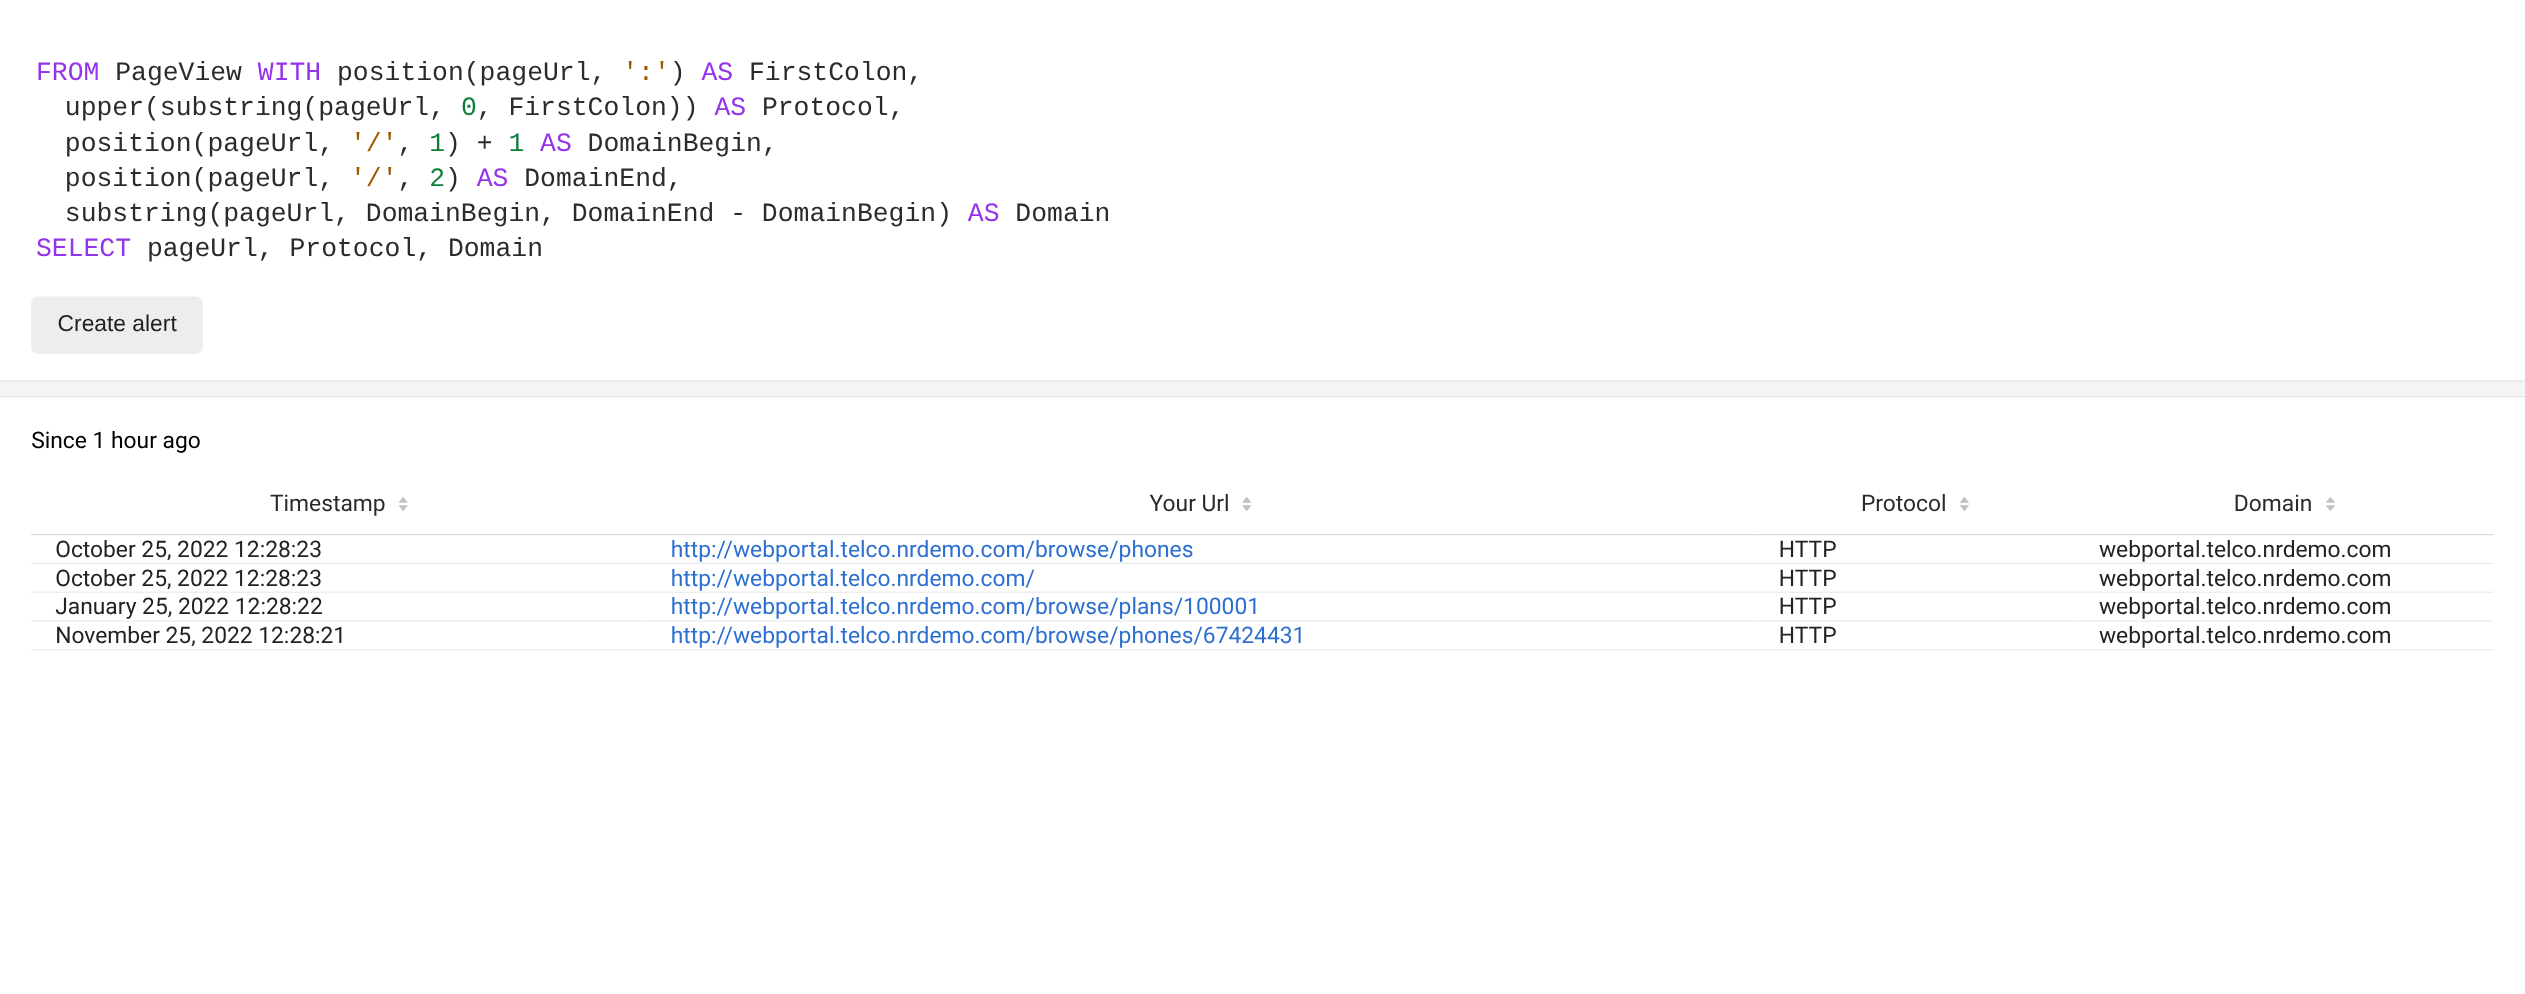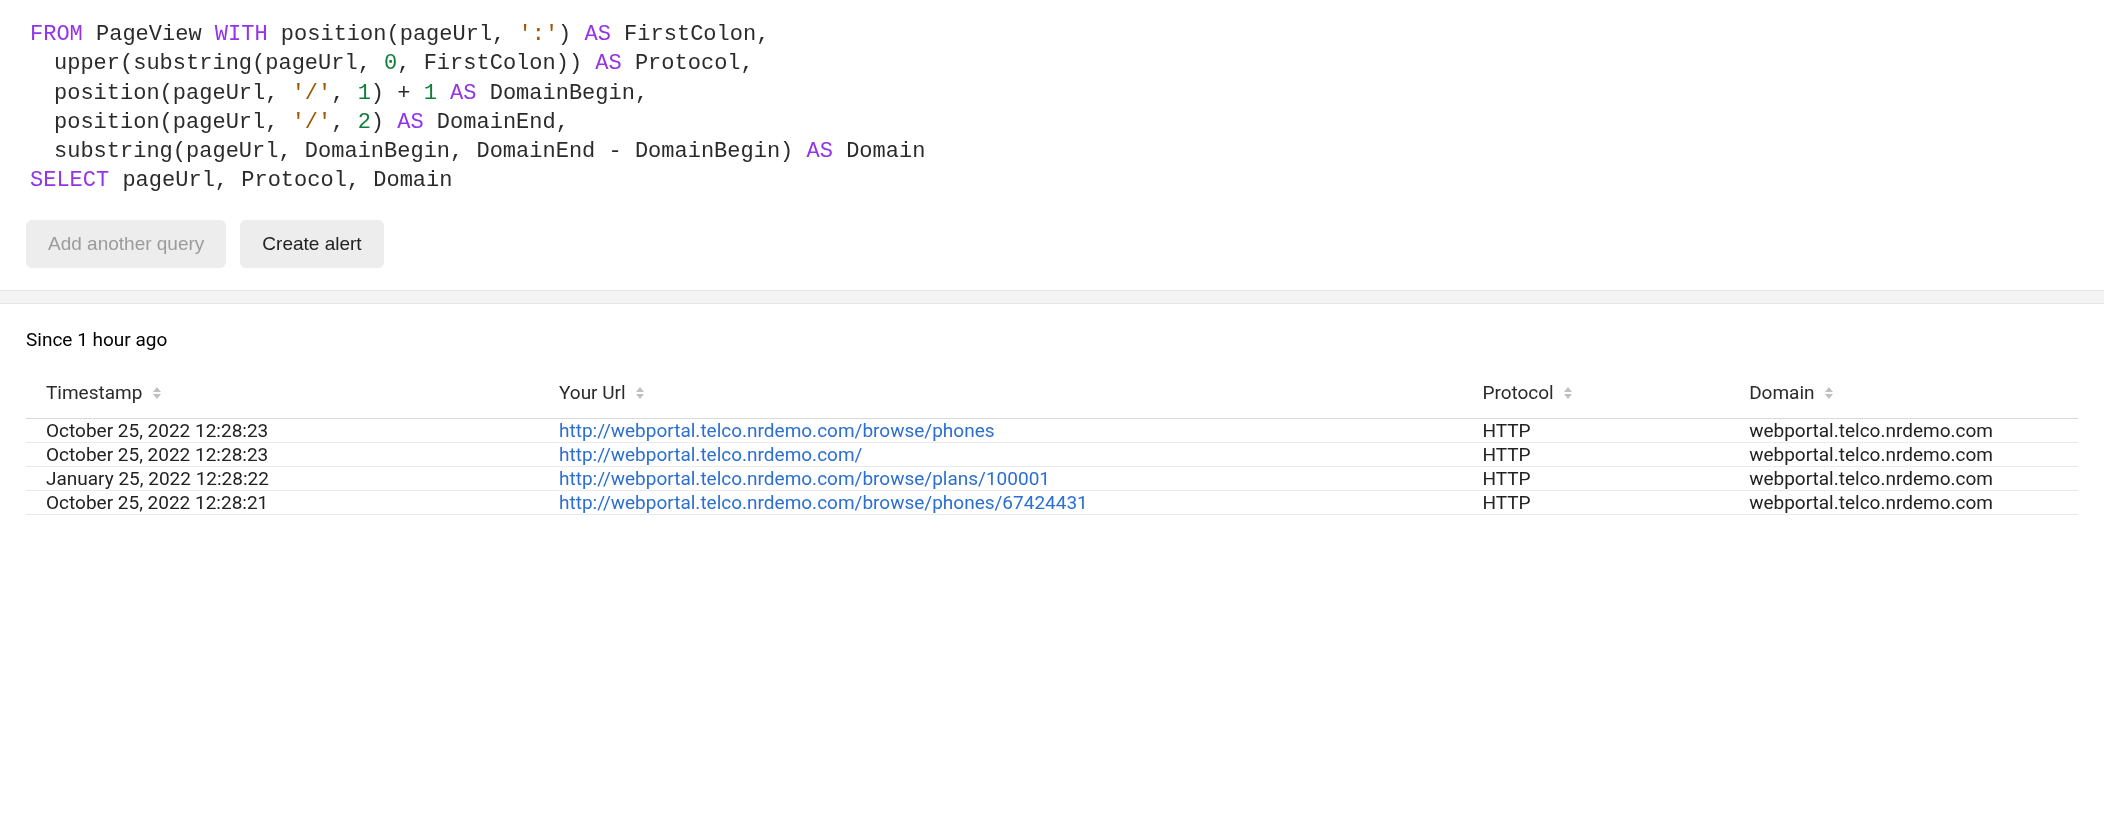--- a/index.html
+++ b/index.html
@@ -9,20 +9,21 @@
     color: #222;
     font-size: 19px;
   }
   .query-editor {
     padding: 20px 30px 10px 30px;
     font-family: "SF Mono", Menlo, Monaco, Consolas, "Liberation Mono", monospace;
     font-size: 22px;
     line-height: 1.33;
     white-space: pre;
     color: #2b2b2b;
+    margin-top: 27px;
   }
   .kw { color: #9333ea; }
   .str { color: #9f5a00; }     
   .num { color: #0d7f3a; }
   .indent { padding-left: 24px; }
 
   .button-row {
     display: flex;
     gap: 14px;
     padding: 14px 26px 22px 26px;
@@ -65,21 +66,21 @@
   }
 
   .results {
     padding: 8px 26px 4px 26px;
   }
   table {
     width: 100%;
     border-collapse: collapse;
   }
   th {
-    text-align: left;
+    text-align: center;
     font-weight: 400;
     color: #2b2b2b;
     padding: 14px 20px 14px 20px;
     border-bottom: 1px solid #d9d9d9;
     font-size: 19px;
   }
   td {
     padding: 0 20px;
     border-bottom: 1px solid #eaeaea;
     font-size: 19px;
@@ -104,21 +105,20 @@
   .col-url { width: 45%; }
   .col-proto { width: 13%; }
   .col-domain { width: 17%; }
 </style>
 </head>
 <body>
 
 <div class="query-editor" id="query-editor"><div><span class="kw">FROM</span><span> PageView </span><span class="kw">WITH</span><span> position(pageUrl, </span><span class="str">':'</span><span>) </span><span class="kw">AS</span><span> FirstColon,</span></div><div class="indent"><span>upper(substring(pageUrl, </span><span class="num">0</span><span>, FirstColon)) </span><span class="kw">AS</span><span> Protocol,</span></div><div class="indent"><span>position(pageUrl, </span><span class="str">'/'</span><span>, </span><span class="num">1</span><span>) + </span><span class="num">1</span><span> </span><span class="kw">AS</span><span> DomainBegin,</span></div><div class="indent"><span>position(pageUrl, </span><span class="str">'/'</span><span>, </span><span class="num">2</span><span>) </span><span class="kw">AS</span><span> DomainEnd,</span></div><div class="indent"><span>substring(pageUrl, DomainBegin, DomainEnd - DomainBegin) </span><span class="kw">AS</span><span> Domain</span></div><div><span class="kw">SELECT</span><span> pageUrl, Protocol, Domain</span></div></div>
 
 <div class="button-row">
-  <button class="btn disabled">Add another query</button>
   <button class="btn">Create alert</button>
 </div>
 
 <div class="divider-strip"></div>
 
 <div class="since">Since 1 hour ago</div>
 
 <div class="results">
   <table>
     <thead>
@@ -166,20 +166,20 @@
           <td>HTTP</td>
           <td>webportal.telco.nrdemo.com</td>
         </tr>
         <tr>
           <td>January 25, 2022 12:28:22</td>
           <td><a href="#">http://webportal.telco.nrdemo.com/browse/plans/100001</a></td>
           <td>HTTP</td>
           <td>webportal.telco.nrdemo.com</td>
         </tr>
         <tr>
-          <td>October 25, 2022 12:28:21</td>
+          <td>November 25, 2022 12:28:21</td>
           <td><a href="#">http://webportal.telco.nrdemo.com/browse/phones/67424431</a></td>
           <td>HTTP</td>
           <td>webportal.telco.nrdemo.com</td>
         </tr>
       </tbody>
   </table>
 </div>
 
 </body></html>

